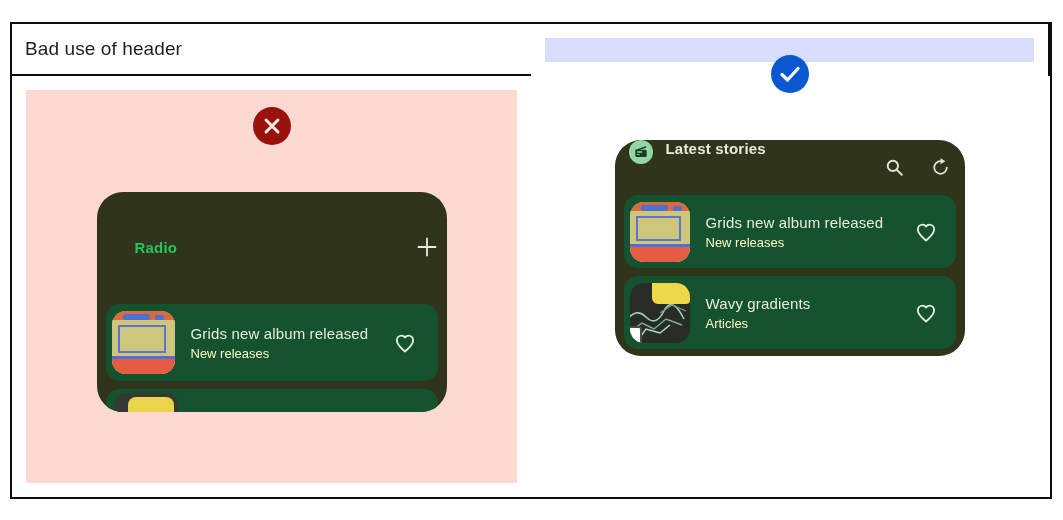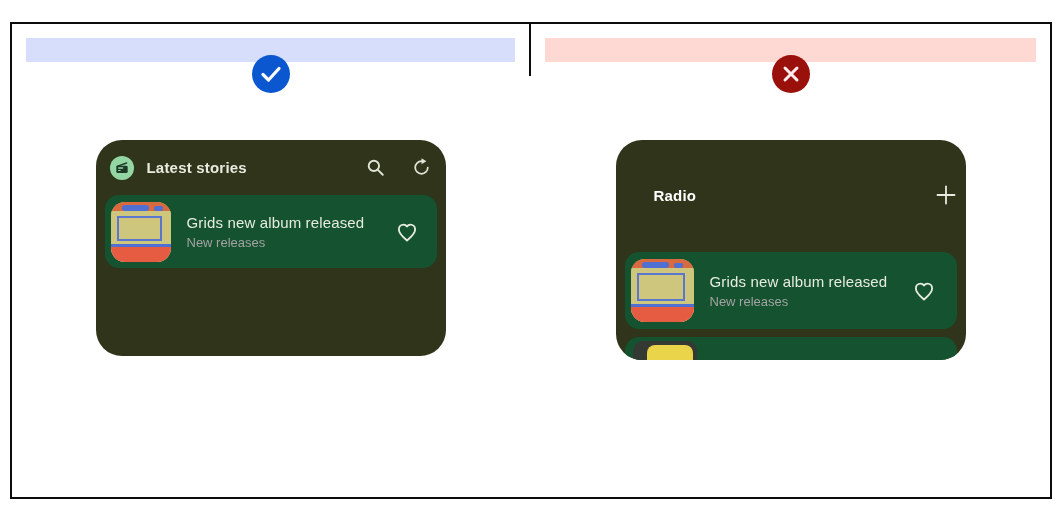--- a/index.html
+++ b/index.html
@@ -33,47 +33,47 @@
   .badge-bad  { background:#9a100a; }
 
   .widget {
     position:absolute; top:102px; left:50%; transform:translateX(-50%);
     width:350px; background:#30341a; border-radius:26px; overflow:hidden;
   }
   .widget-good { height:216px; }
   .widget-bad  { height:220px; }
 
   
-  .wheader { display:flex; align-items:center; height:55px; padding:0 14px; }
+  .wheader { display:flex; height:55px; padding:0 14px; }
   .appicon {
     width:24px; height:24px; border-radius:50%; background:#94d6a3; flex:none;
     display:flex; align-items:center; justify-content:center;
   }
   .wtitle { margin-left:13px; font-size:15px; font-weight:700; color:#e8ebdf; letter-spacing:.2px; }
   .spacer { flex:1; }
   .hicon { display:flex; align-items:center; justify-content:center; flex:none; }
   .hicon + .hicon { margin-left:25px; }
 
   
   .wheader2 { display:flex; align-items:center; height:34px; margin-top:38px; padding:0 8px 0 14px; }
-  .wtitle2 { font-size:15px; font-weight:700; color:#ffffff; letter-spacing:.2px;padding-left:24px; }
+  .wtitle2 { font-size:15px; font-weight:700; color:#22c55e; letter-spacing:.2px;padding-left:24px; }
 
   .wlist { padding:0 9px; }
   .wlist2 { padding:0 9px; margin-top:40px; }
 
   .witem {
     position:relative; display:flex; align-items:center;
     background:#15522f; border-radius:14px; height:73px; padding:0 0 0 6px;
   }
   .witem + .witem { margin-top:8px; }
   .witem-b { height:77px; }
 
   .wtext { margin-left:16px; min-width:0; }
   .ititle { font-size:15px; font-weight:400; color:#e7ece0; letter-spacing:.15px; white-space:nowrap; }
-  .isub   { font-size:13px; color:#a3a3a3; margin-top:4px; white-space:nowrap; }
+  .isub   { font-size:13px; color:#fef9c3; margin-top:4px; white-space:nowrap; }
 
   .heart { margin-left:auto; margin-right:17px; display:flex; flex:none; }
   .witem-b .heart { margin-right:20px; }
 
   
   .thumb { position:relative; width:60px; height:60px; border-radius:14px; overflow:hidden; flex:none; }
   .witem-b .thumb { width:63px; height:63px; }
   .thumb-radio { background:#cdc67c; }
   .tr-top  { position:absolute; top:0; left:0; right:0; height:9px; background:#d9693e; }
   .tr-body { position:absolute; top:9px; left:0; right:0; bottom:0; background:#cdc67c; }
@@ -106,20 +106,23 @@
   }
 
   svg { display:block; }
 </style>
 </head>
 <body>
 
 <div class="stage">
   <div class="table">
 
+    <div class="hcell">
+      <span>Bad use of header</span>
+    </div>
 
     <div class="bcell colL">
       <div class="panel panel-good">
 
         <div class="badge badge-good">
           <span>
             <svg width="38" height="38" viewBox="0 0 38 38">
               <polyline points="11,19.5 16.5,25 27,13.5" fill="none" stroke="#ffffff" stroke-width="3.2" stroke-linecap="round" stroke-linejoin="round"></polyline>
             </svg>
           </span>
@@ -166,20 +169,41 @@
                 <div class="ititle">Grids new album released</div>
                 <div class="isub">New releases</div>
               </div>
               <span class="heart">
                 <svg width="26" height="26" viewBox="0 0 24 24">
                   <path d="M12 19.8 C8.9 17 4.5 13.6 4.5 9.6 C4.5 7 6.5 5.2 8.8 5.2 C10.2 5.2 11.3 5.9 12 7 C12.7 5.9 13.8 5.2 15.2 5.2 C17.5 5.2 19.5 7 19.5 9.6 C19.5 13.6 15.1 17 12 19.8 Z" fill="none" stroke="#e7ece0" stroke-width="1.7" stroke-linejoin="round"></path>
                 </svg>
               </span>
             </div>
 
+            <div class="witem">
+              <div class="thumb thumb-wavy">
+                <svg width="60" height="60" viewBox="0 0 60 60" style="position:absolute;inset:0">
+                  <path d="M-4 38 q10 -14 20 -4 t18 -6 t20 8" fill="none" stroke="#9ecbbb" stroke-width="1.6"></path>
+                  <path d="M-2 50 l14 -10 l12 6 l12 -10 l16 6" fill="none" stroke="#7fae9c" stroke-width="1.4"></path>
+                  <path d="M6 60 l10 -14 l14 4 l10 -8" fill="none" stroke="#b9ddd0" stroke-width="1.4"></path>
+                  <path d="M30 30 l12 -8 l14 6" fill="none" stroke="#6f9f8f" stroke-width="1.3"></path>
+                </svg>
+                <div class="tw-yellow"></div>
+                <div class="tw-phone"></div>
+              </div>
+              <div class="wtext">
+                <div class="ititle">Wavy gradients</div>
+                <div class="isub">Articles</div>
+              </div>
+              <span class="heart">
+                <svg width="26" height="26" viewBox="0 0 24 24">
+                  <path d="M12 19.8 C8.9 17 4.5 13.6 4.5 9.6 C4.5 7 6.5 5.2 8.8 5.2 C10.2 5.2 11.3 5.9 12 7 C12.7 5.9 13.8 5.2 15.2 5.2 C17.5 5.2 19.5 7 19.5 9.6 C19.5 13.6 15.1 17 12 19.8 Z" fill="none" stroke="#e7ece0" stroke-width="1.7" stroke-linejoin="round"></path>
+                </svg>
+              </span>
+            </div>
           </div>
         </div>
 
       </div>
     </div>
 
     <div class="bcell">
       <div class="panel panel-bad">
 
         <div class="badge badge-bad">

